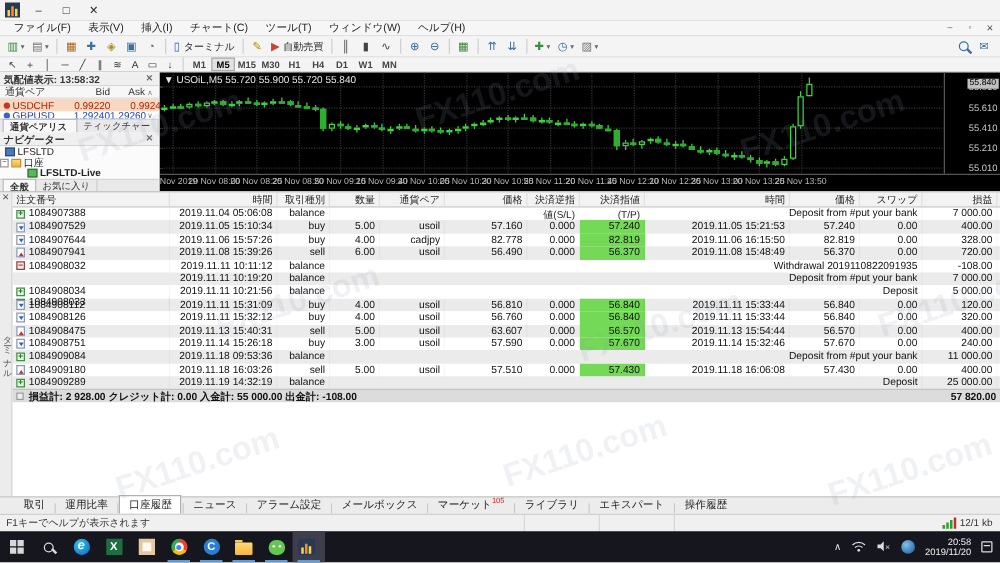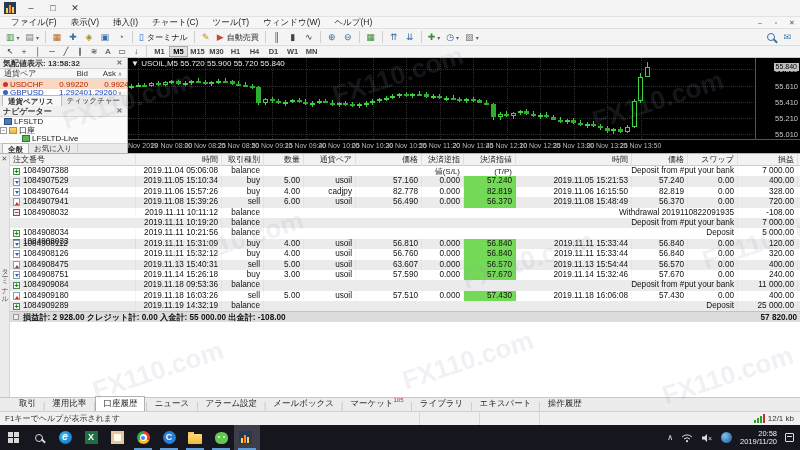--- a/index.html
+++ b/index.html
@@ -342,21 +342,21 @@
       <div class="navtree" id="navtree" style="flex:1">
           <div class="nrow" style="padding-left: 4px;">
             <span class="nico server"></span>
             <span>LFSLTD</span>
           </div>
           <div class="nrow" style="padding-left: 0;">
             <span class="expbox">−</span>
             <span class="nico folder"></span>
             <span>口座</span>
           </div>
-          <div class="nrow" style="padding-left: 22px;">
+          <div class="nrow" style="padding-left: 22px; font-weight: bold;">
             <span class="nico account"></span>
             <span>LFSLTD-Live</span>
           </div>
         </div>
       <div class="ptabs" id="navtabs">
           <span class="ptab active">全般</span>
           <span class="ptab">お気に入り</span>
         </div>
     </div>
   </div>

